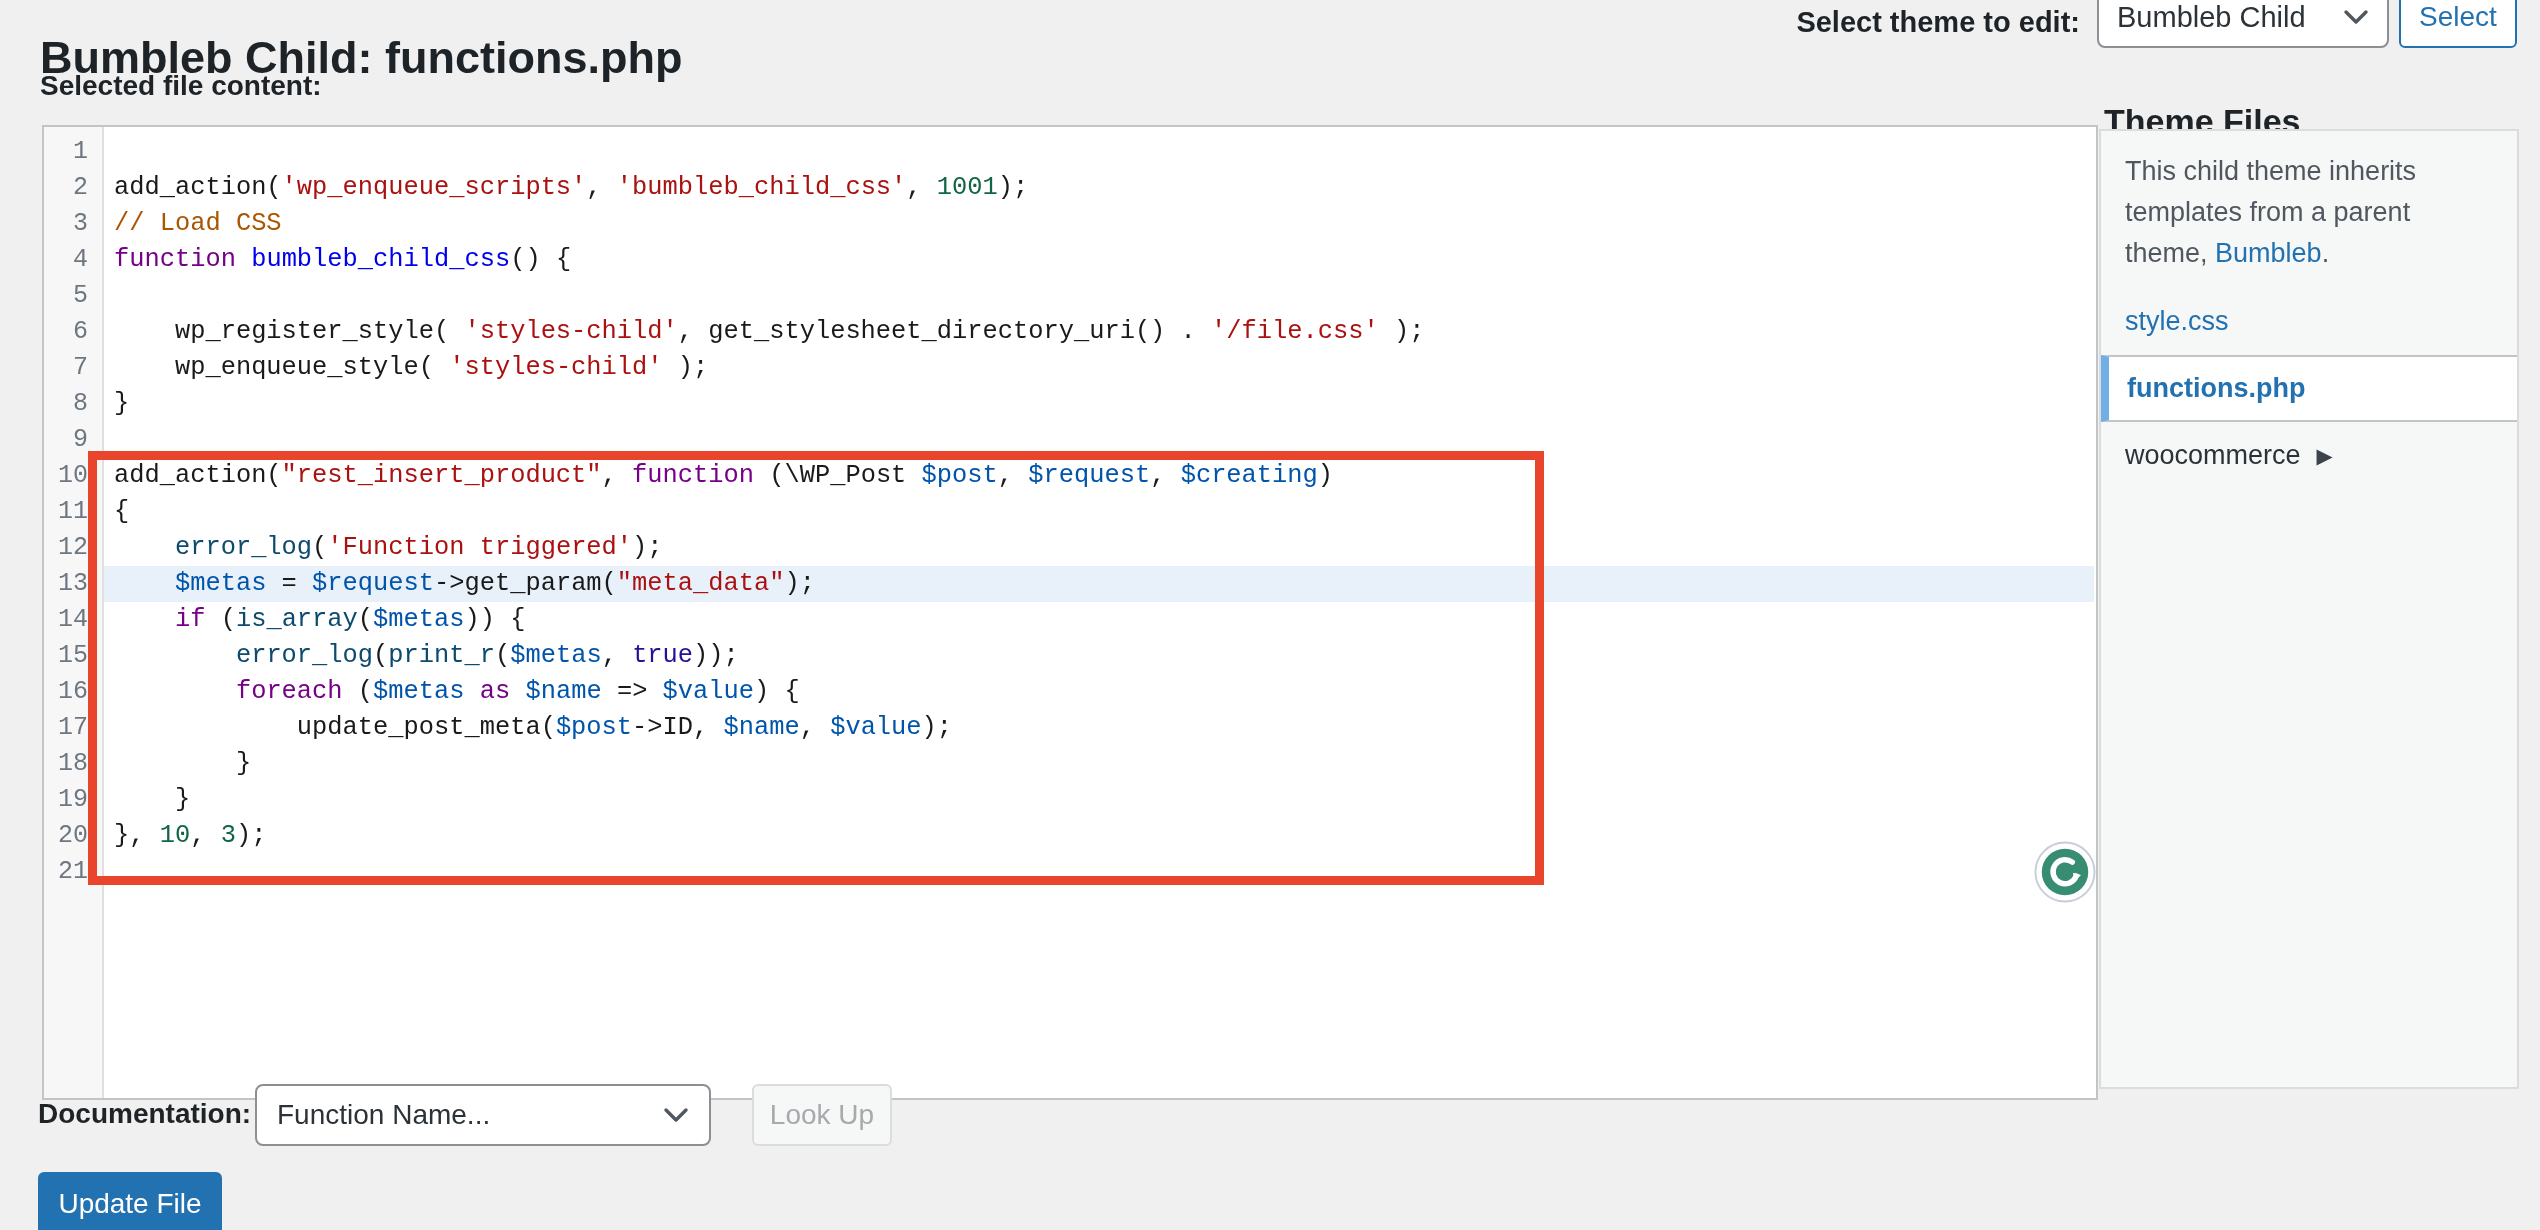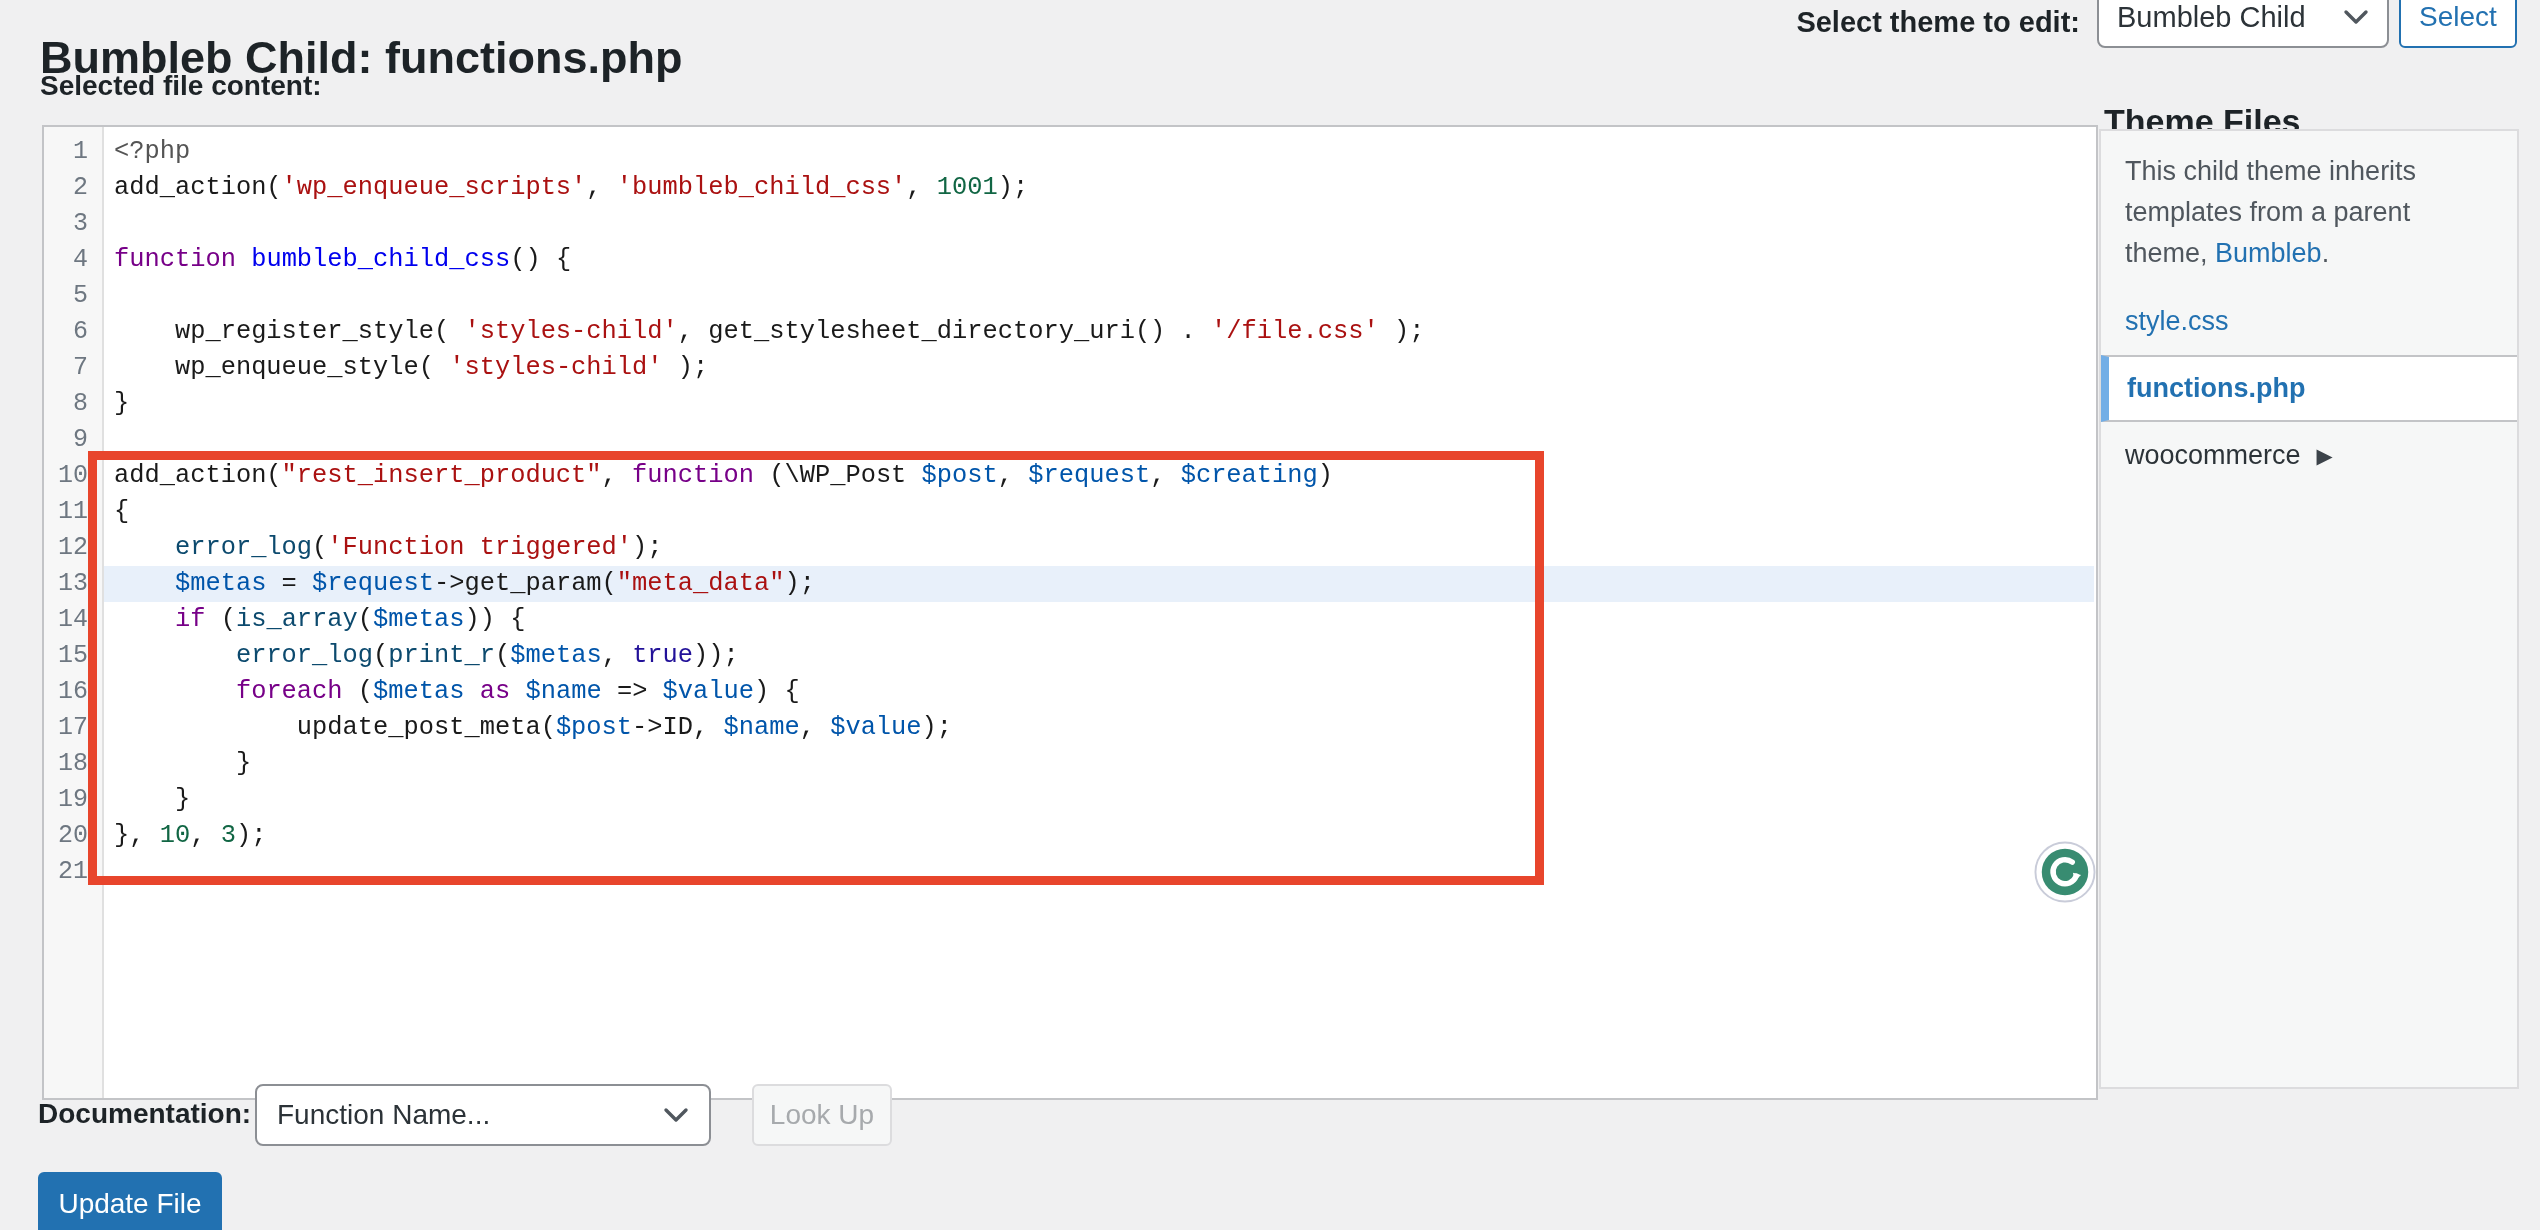--- a/index.html
+++ b/index.html
@@ -106,22 +106,22 @@
       <div class="ln" style="top: 511px;">15</div>
       <div class="ln" style="top: 547px; text-align: center;">16</div>
       <div class="ln" style="top: 583px;">17</div>
       <div class="ln" style="top: 619px;">18</div>
       <div class="ln" style="top: 655px;">19</div>
       <div class="ln" style="top: 691px;">20</div>
       <div class="ln" style="top: 727px;">21</div>
     </div>
   <div class="active-line-bg" id="active-line" style="top: 439px;"></div>
   <div class="code-area" id="code-area">
-      <div class="code-line" style="top: 7px;"><span class="tok-m">&lt;?php</span></div>
       <div class="code-line" style="top: 43px;"><span class="tok-p">add_action(</span><span class="tok-s">'wp_enqueue_scripts'</span><span class="tok-p">, </span><span class="tok-s">'bumbleb_child_css'</span><span class="tok-p">, </span><span class="tok-n">1001</span><span class="tok-p">);</span></div>
+      <div class="code-line" style="top: 79px;"><span class="tok-c">// Load CSS</span></div>
       <div class="code-line" style="top: 115px;"><span class="tok-k">function</span><span class="tok-p"> </span><span class="tok-d">bumbleb_child_css</span><span class="tok-p">() {</span></div>
       <div class="code-line" style="top: 187px;"><span class="tok-p">    wp_register_style( </span><span class="tok-s">'styles-child'</span><span class="tok-p">, get_stylesheet_directory_uri() . </span><span class="tok-s">'/file.css'</span><span class="tok-p"> );</span></div>
       <div class="code-line" style="top: 223px;"><span class="tok-p">    wp_enqueue_style( </span><span class="tok-s">'styles-child'</span><span class="tok-p"> );</span></div>
       <div class="code-line" style="top: 259px;"><span class="tok-p">}</span></div>
       <div class="code-line" style="top: 295px;"></div>
       <div class="code-line" style="top: 331px;"><span class="tok-p">add_action(</span><span class="tok-s">"rest_insert_product"</span><span class="tok-p">, </span><span class="tok-k">function</span><span class="tok-p"> (\WP_Post </span><span class="tok-v">$post</span><span class="tok-p">, </span><span class="tok-v">$request</span><span class="tok-p">, </span><span class="tok-v">$creating</span><span class="tok-p">)</span></div>
       <div class="code-line" style="top: 367px;"><span class="tok-p">{</span></div>
       <div class="code-line" style="top: 403px;"><span class="tok-p">    </span><span class="tok-b">error_log</span><span class="tok-p">(</span><span class="tok-s">'Function triggered'</span><span class="tok-p">);</span></div>
       <div class="code-line" style="top: 439px;"><span class="tok-p">    </span><span class="tok-v">$metas</span><span class="tok-p"> = </span><span class="tok-v">$request</span><span class="tok-p">-&gt;get_param(</span><span class="tok-s">"meta_data"</span><span class="tok-p">);</span></div>
       <div class="code-line" style="top: 475px;"><span class="tok-p">    </span><span class="tok-k">if</span><span class="tok-p"> (</span><span class="tok-b">is_array</span><span class="tok-p">(</span><span class="tok-v">$metas</span><span class="tok-p">)) {</span></div>

